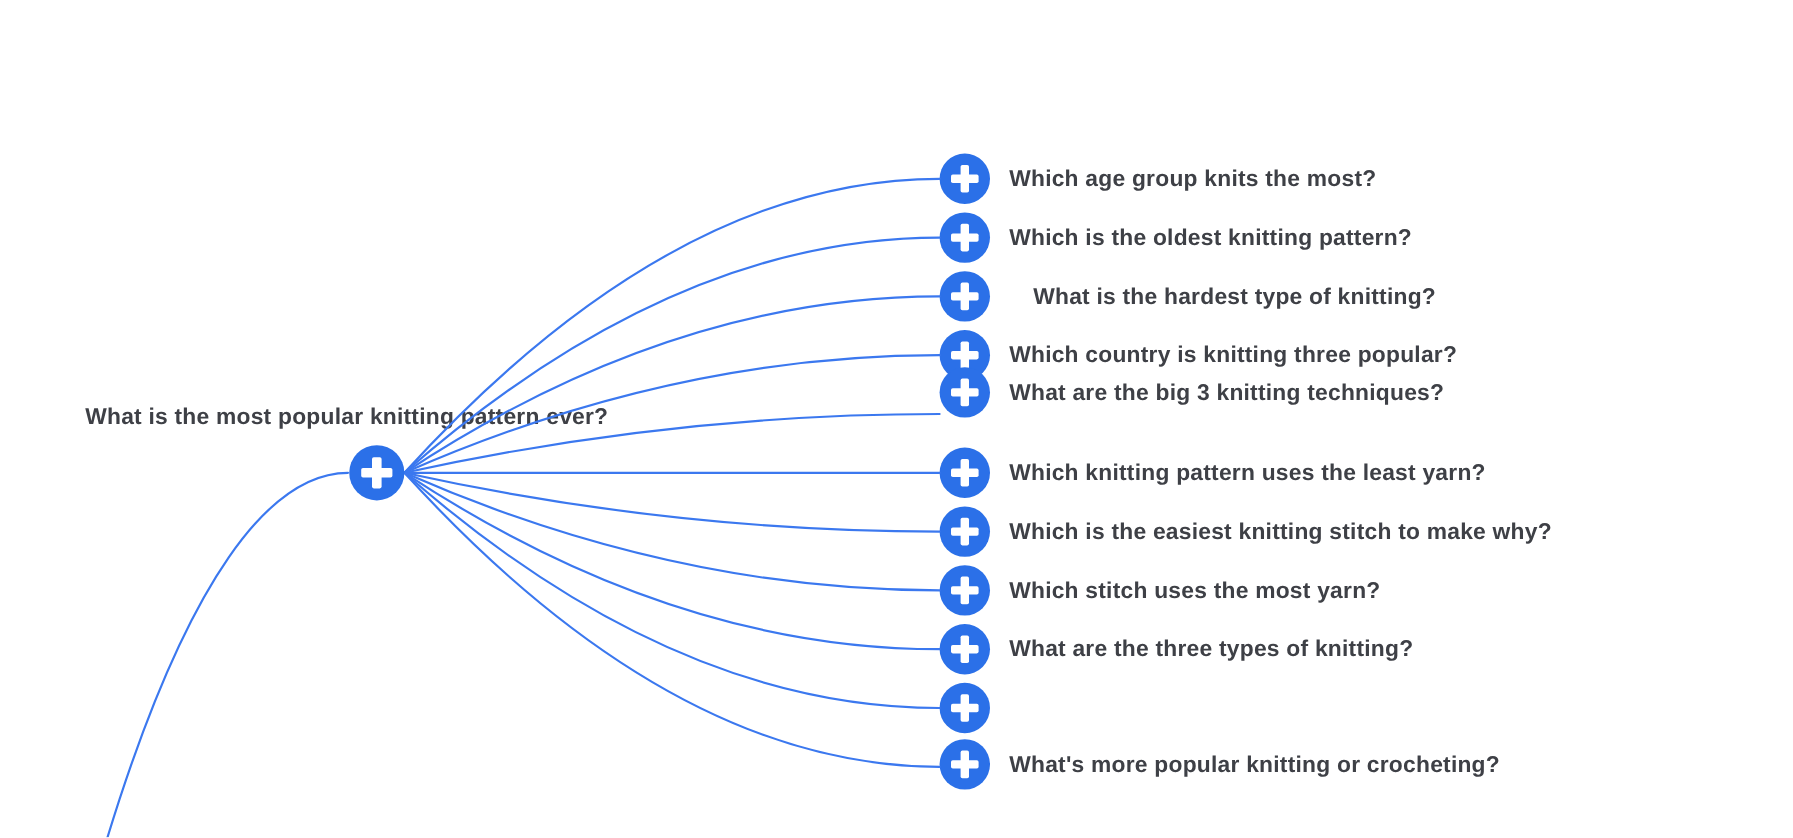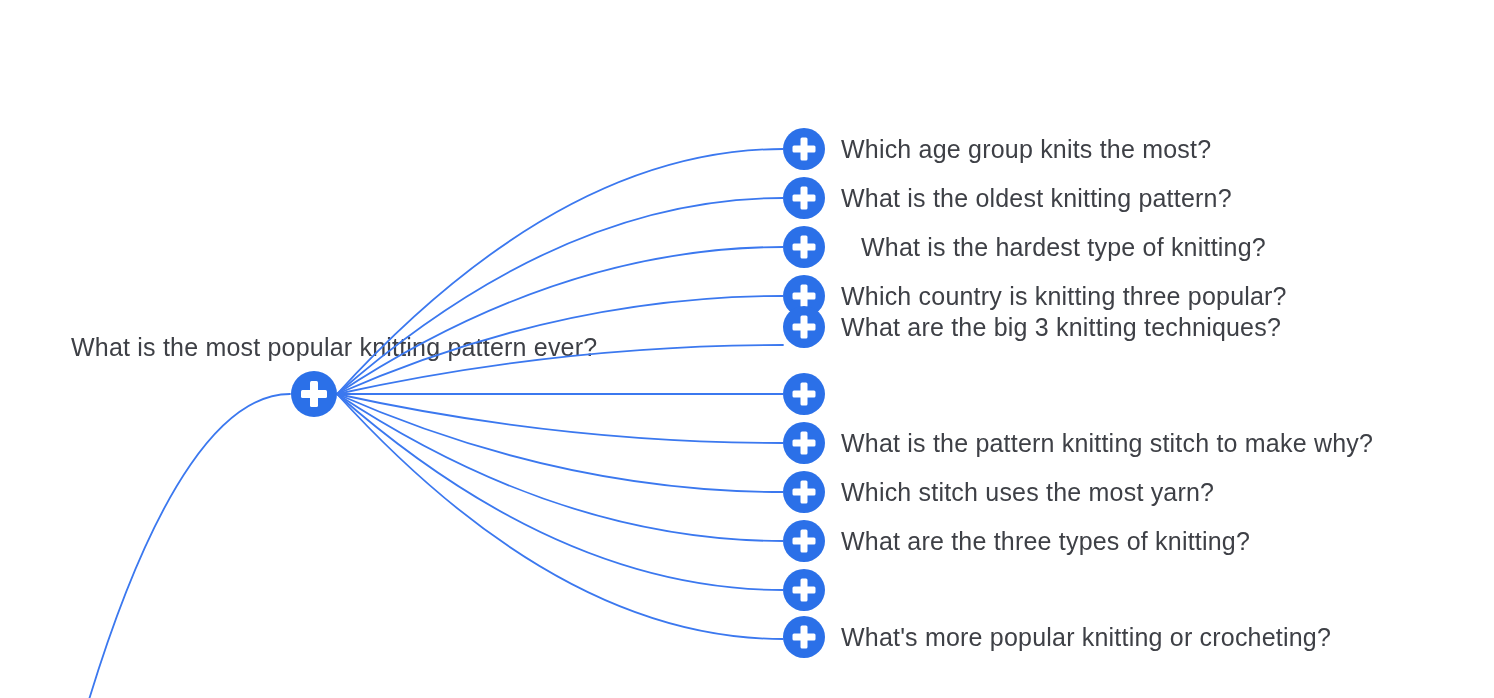--- a/index.html
+++ b/index.html
@@ -27,22 +27,22 @@
     pointer-events:none;
   }
   .links path{
     fill:none;
     stroke:var(--link-blue);
     stroke-width:1.8;
     stroke-linecap:round;
   }
   .node-label{
     color:var(--label-text);
-    font-weight:400;
-    font-size:25px;
+    font-weight:700;
+    font-size:19px;
     line-height:25px;
     letter-spacing:.2px;
     white-space:nowrap;
     cursor:pointer;
     text-align:center;
   }
   .root-label{
     position:absolute;
     left:71px;
     top:335px;
@@ -128,21 +128,21 @@
     <button class="plus-btn child-plus">
       <span class="plus-icon"></span>
     </button>
     <div class="node-label">Which age group knits the most?</div>
   </div>
 
   <div class="child-node" style="top: 177px;">
     <button class="plus-btn child-plus">
       <span class="plus-icon"></span>
     </button>
-    <div class="node-label">What is the oldest knitting pattern?</div>
+    <div class="node-label">Which is the oldest knitting pattern?</div>
   </div>
 
   <div class="child-node" style="top: 226px; gap: 36px;">
     <button class="plus-btn child-plus">
       <span class="plus-icon"></span>
     </button>
     <div class="node-label">What is the hardest type of knitting?</div>
   </div>
 
   <div class="child-node" style="top: 275px;">
@@ -156,27 +156,28 @@
     <button class="plus-btn child-plus">
       <span class="plus-icon"></span>
     </button>
     <div class="node-label">What are the big 3 knitting techniques?</div>
   </div>
 
   <div class="child-node" style="top: 373px;">
     <button class="plus-btn child-plus">
       <span class="plus-icon"></span>
     </button>
+    <div class="node-label">Which knitting pattern uses the least yarn?</div>
   </div>
 
   <div class="child-node" style="top: 422px;">
     <button class="plus-btn child-plus">
       <span class="plus-icon"></span>
     </button>
-    <div class="node-label">What is the pattern knitting stitch to make why?</div>
+    <div class="node-label">Which is the easiest knitting stitch to make why?</div>
   </div>
 
   <div class="child-node" style="top: 471px;">
     <button class="plus-btn child-plus">
       <span class="plus-icon"></span>
     </button>
     <div class="node-label">Which stitch uses the most yarn?</div>
   </div>
 
   <div class="child-node" style="top: 520px;">

